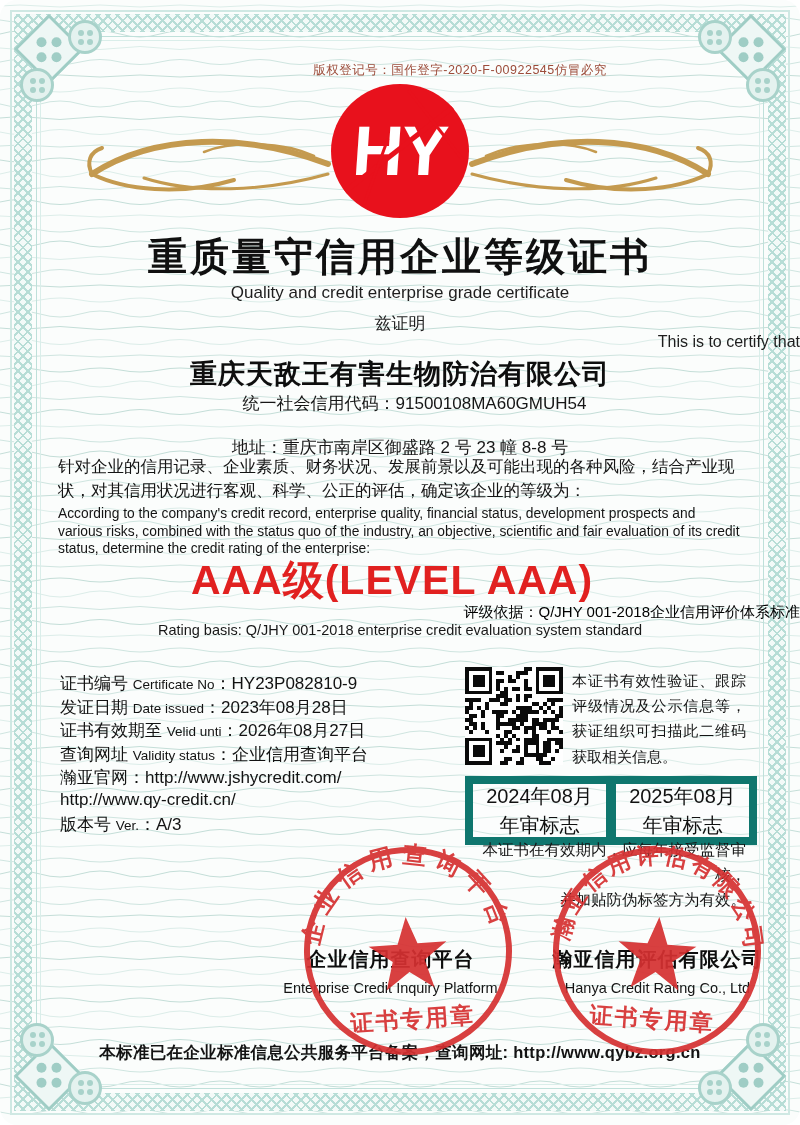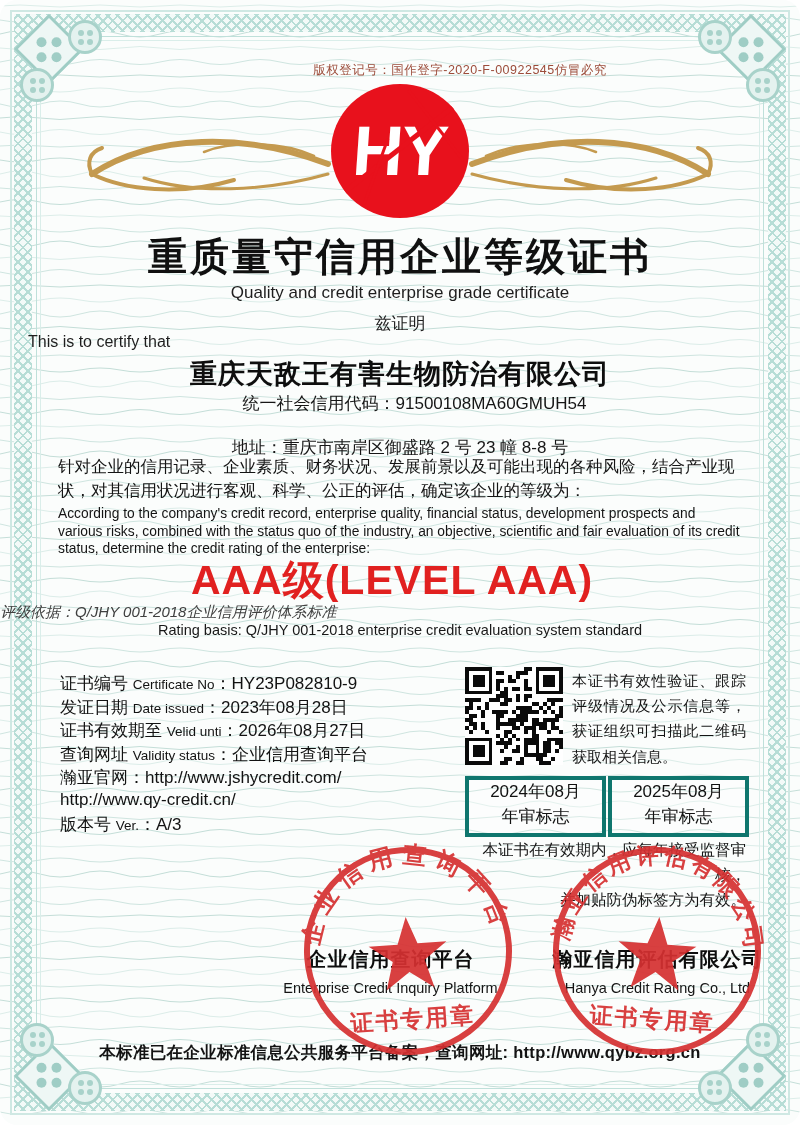--- a/index.html
+++ b/index.html
@@ -41,40 +41,40 @@
     font-family:"Liberation Sans",sans-serif;position:relative;}
   .logo .crack{position:absolute;background:#e8111c;}
   .crack.k1{width:150px;height:5px;transform:rotate(-38deg);left:-6px;top:62px;}
   .crack.k2{width:90px;height:3px;transform:rotate(52deg);left:60px;top:40px;}
   .crack.k3{width:70px;height:3px;transform:rotate(-70deg);left:10px;top:86px;}
   .flourish{top:116px;width:248px;height:96px;}
   .flourish.fl{left:84px;} .flourish.fr{right:84px;transform:scaleX(-1);}
   .title-cn{left:0;right:0;top:230px;text-align:center;font-size:39px;font-weight:700;letter-spacing:3px;color:#101010;}
   .title-en{left:0;right:0;top:283px;text-align:center;font-size:17px;color:#1e1e1e;}
   .certify-cn{left:0;right:0;top:312px;text-align:center;font-size:17px;color:#1e1e1e;}
-  .certify-en{left:0;right:0;top:333px;text-align:left;font-size:16px;color:#1e1e1e;padding-left:28px;}
+  .certify-en{left:0;right:0;top:333px;text-align:right;font-size:16px;color:#1e1e1e;padding-left:28px;}
   
   .company{left:0;right:0;top:356px;text-align:center;font-size:27px;font-weight:700;letter-spacing:1px;color:#0e0e0e;}
   .code-line{left:0;right:0;top:392px;text-align:center;font-size:17px;color:#161616;padding-left:29px;}
   .addr-line{left:0;right:0;top:436px;text-align:center;font-size:17px;color:#161616;}
   
   .para-cn{left:58px;width:684px;top:455px;font-size:16.5px;line-height:1.45;color:#141414;}
   .para-en{left:58px;width:684px;top:505px;font-size:13.8px;line-height:1.28;color:#141414;}
   .grade{left:0;right:16px;top:553px;text-align:center;font-size:41px;font-weight:800;color:#e12120;letter-spacing:1px;}
-  .basis-cn{left:0;right:0;top:603px;text-align:left;font-size:15px;color:#404040;font-style:italic;}
+  .basis-cn{left:0;right:0;top:603px;text-align:right;font-size:15px;color:#000000;}
   .basis-en{left:0;right:0;top:622px;text-align:center;font-size:14.5px;color:#181818;}
   
   .details{left:60px;top:672px;width:400px;font-size:17px;color:#121212;}
   .details .row{height:23.5px;white-space:nowrap;}
   .details .en{font-size:13.5px;}
   
   .qr{left:465px;top:667px;width:98px;height:98px;background:#ffffff;}
   .qr-note{left:572px;top:668px;width:174px;font-size:15px;line-height:1.68;color:#141414;text-align:justify;}
-  .ybox{top:776px;width:133px;height:53px;border:4px solid #0f766e;background:rgba(255,255,255,.25);
-    display:flex;flex-direction:column;align-items:center;font-size:17px;line-height:1.45;color:#111;}
+  .ybox{top:776px;width:133px;height:53px;border:8px solid #0f766e;background:rgba(255,255,255,.25);
+    display:flex;flex-direction:column;align-items:center;justify-content:center;font-size:20px;line-height:1.45;color:#111;}
   .ybox.y1{left:465px;} .ybox.y2{left:608px;}
   .audit-note{left:452px;top:838px;width:294px;font-size:15.5px;line-height:1.6;color:#151515;text-align:right;}
   
   .org{z-index:2;text-align:center;}
   .org .cn{font-size:20px;font-weight:700;color:#0d0d0d;letter-spacing:1px;}
   .org .en{font-size:14.5px;color:#141414;margin-top:7px;}
   .org.left{left:278px;top:946px;width:225px;}
   .org.right{left:535px;top:946px;width:245px;}
   .seal{z-index:3;width:216px;height:216px;opacity:.92;}
   .seal.s-left{left:300px;top:843px;transform:rotate(-4deg);}

